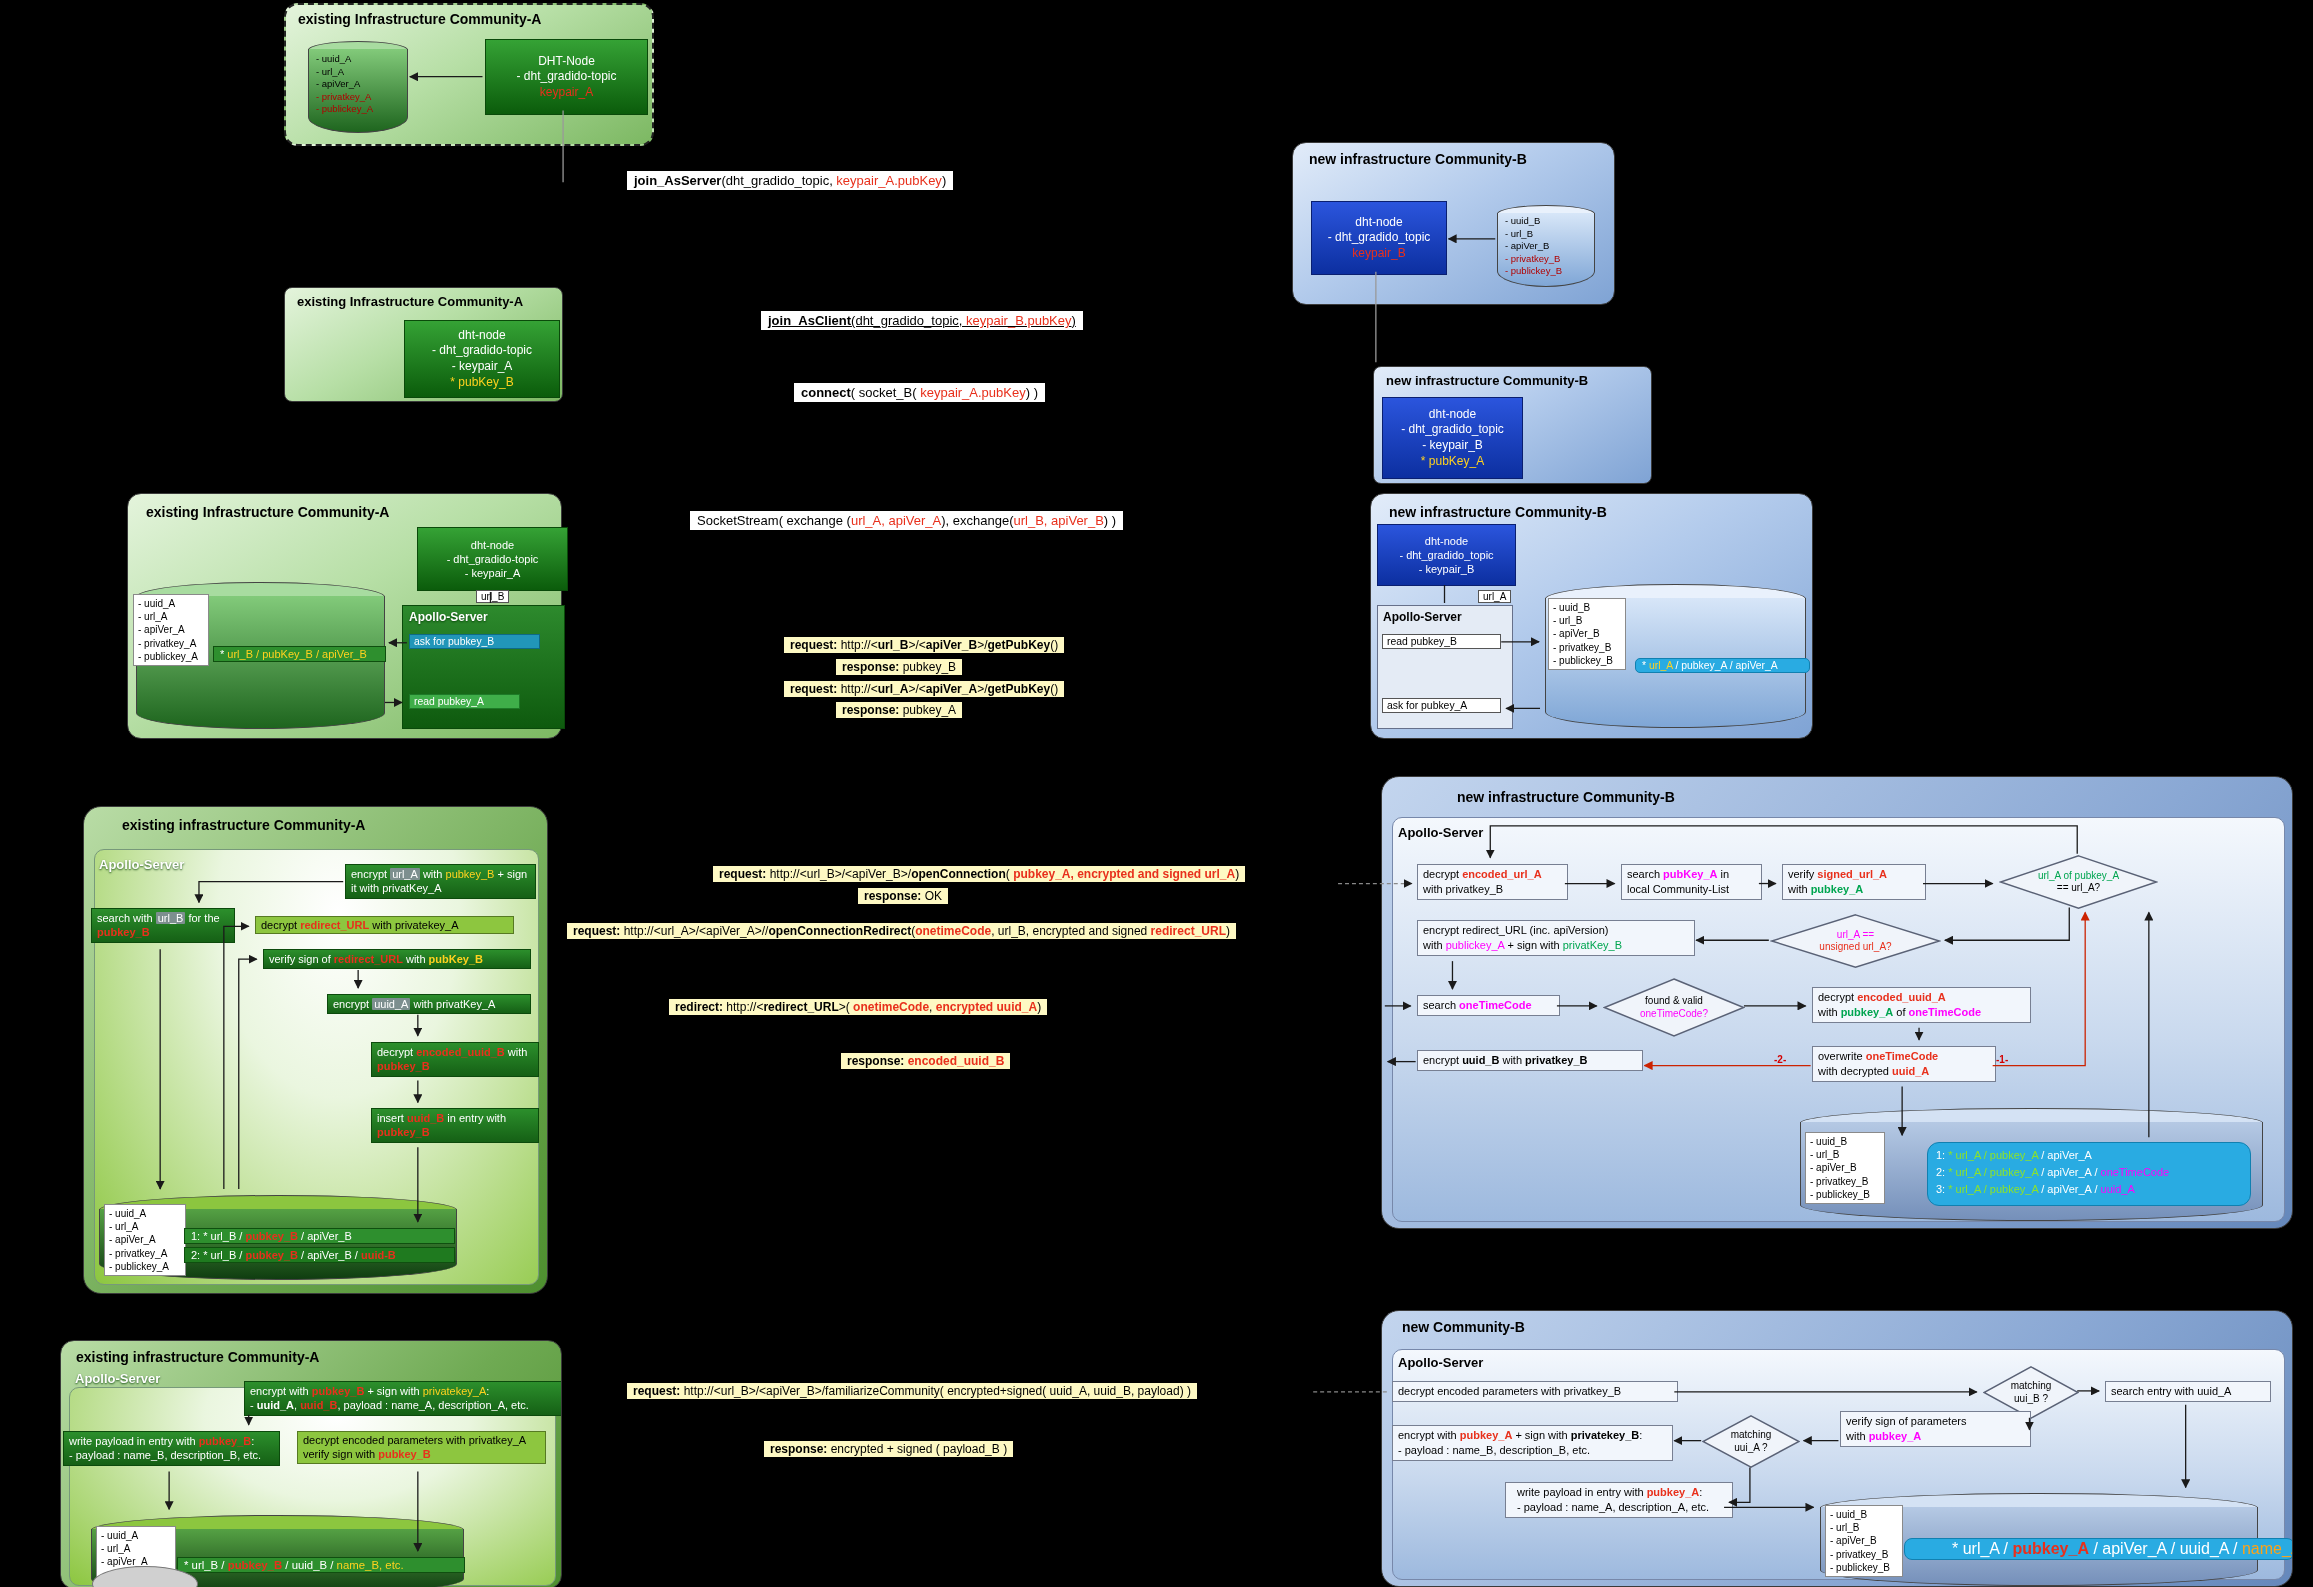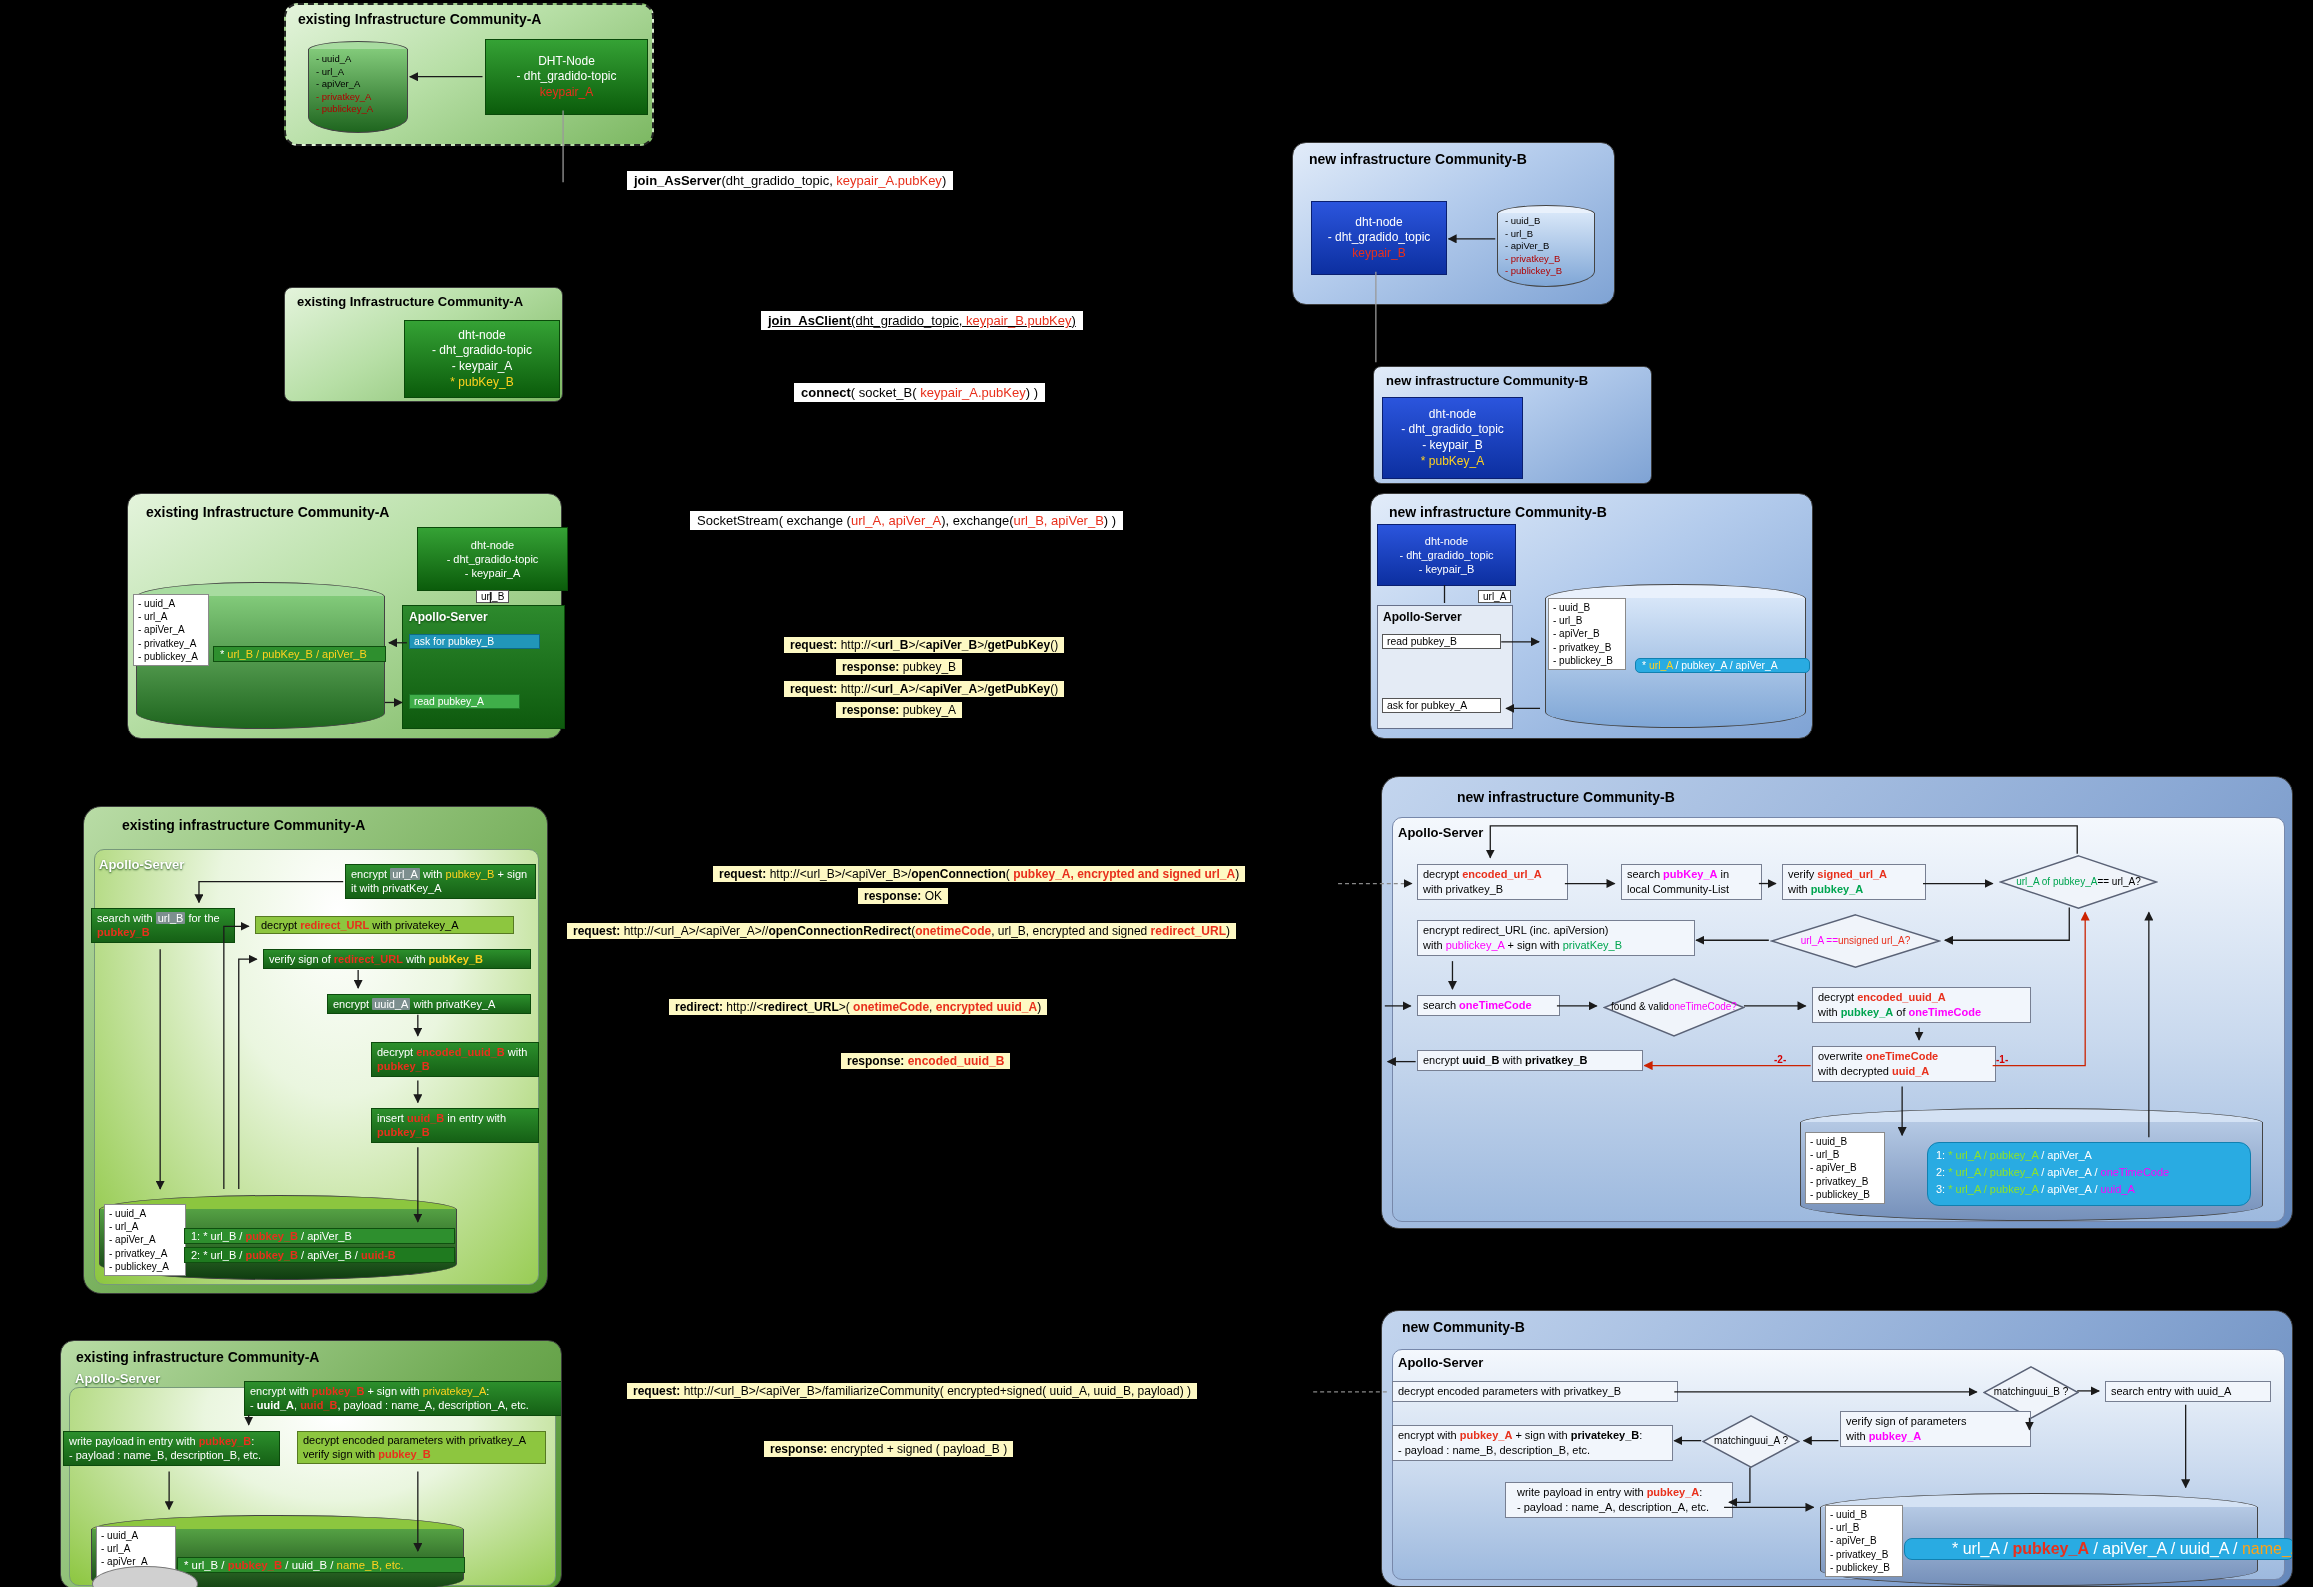--- a/index.html
+++ b/index.html
@@ -39,21 +39,21 @@
   .cylfields{position:absolute;font-size:10px;line-height:1.32;color:#000;}
   .fields{position:absolute;background:#fff;border:1px solid #8a8a8a;font-size:10px;line-height:1.32;
           padding:2px 4px;color:#000;}
   .entry{position:absolute;font-size:11px;color:#fff;padding:1px 6px;white-space:nowrap;}
   .egreen{background:#2e8f2e;border:1px solid #0f4f0f;}
   .egreen2{background:#1f7a1f;border:1px solid #0f4f0f;}
   .ecyan{background:#29abe2;border:1px solid #1180b0;border-radius:5px;}
   .diamond{position:absolute;}
   .diamond svg{position:absolute;inset:0;width:100%;height:100%;}
   .diamond polygon{fill:#f0f4fa;stroke:#5a6276;stroke-width:1.5;vector-effect:non-scaling-stroke;}
-  .dtext{position:absolute;inset:0;display:flex;align-items:center;
+  .dtext{position:absolute;inset:0;display:flex;flex-direction:column;align-items:center;
          justify-content:center;font-size:10px;line-height:1.25;text-align:center;color:#000;}
   .apollo-w{position:absolute;color:#fff;font-weight:bold;font-size:13px;
             text-shadow:0 1px 2px rgba(0,60,0,.85);white-space:nowrap;}
   .apollo-k{position:absolute;color:#000;font-weight:bold;font-size:13px;white-space:nowrap;}
   .smbox{position:absolute;font-size:10.4px;color:#fff;padding:1px 4px;white-space:nowrap;}
   .whbox{position:absolute;font-size:10.4px;color:#000;background:#fff;border:1px solid #555;
          padding:1px 4px;white-space:nowrap;}
   .urllbl{position:absolute;background:#fff;border:1px solid #555;color:#000;font-size:10px;
           padding:0 4px;white-space:nowrap;}
   .rl{position:absolute;color:#d40000;font-size:10px;font-weight:bold;white-space:nowrap;}

